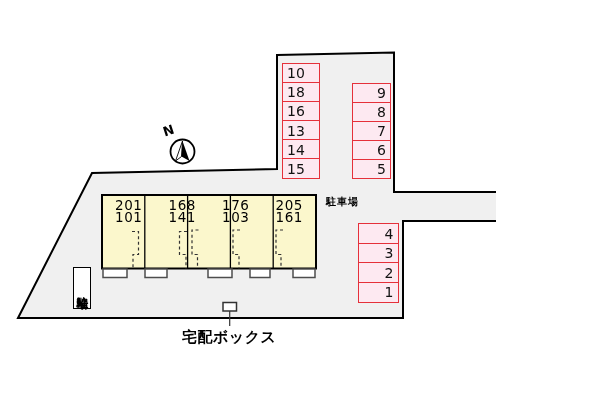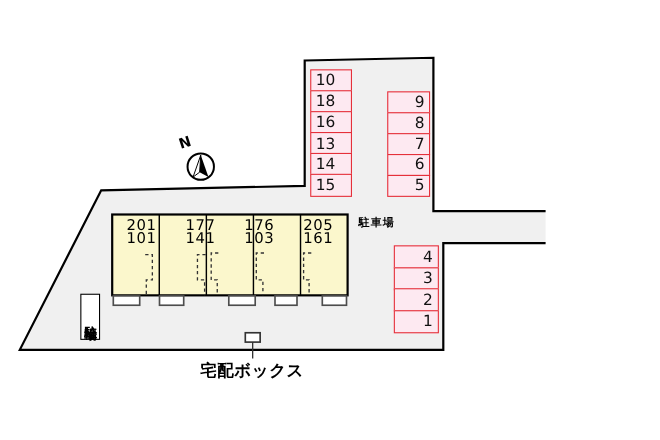--- a/index.html
+++ b/index.html
@@ -127,21 +127,21 @@
       <div class="pspace">1</div>
     </div>
 
   <div id="unit-row">
 
   <div class="unit-cell">
       <span>201</span>
       <span>101</span>
     </div>
       <div class="unit-cell">
-      <span>177</span>
+      <span>168</span>
       <span>141</span>
     </div>
       <div class="unit-cell">
       <span>176</span>
       <span>103</span>
     </div>
       <div class="unit-cell">
       <span>205</span>
       <span>161</span>
     </div>

